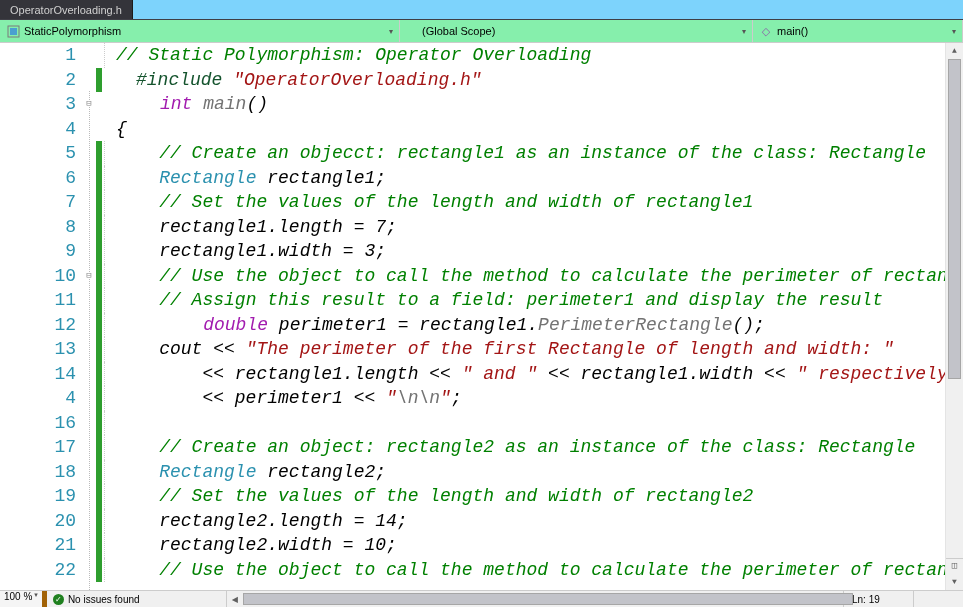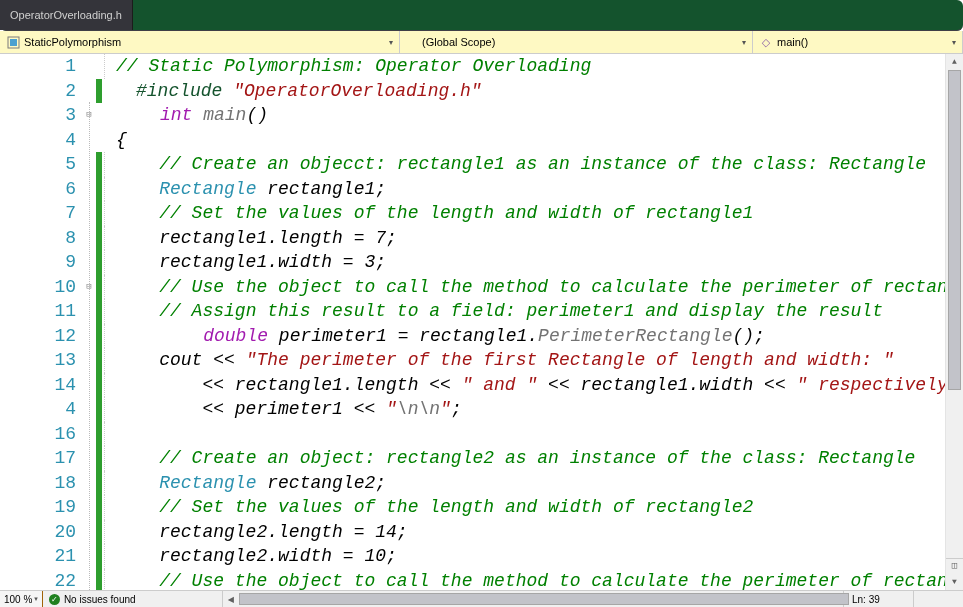--- a/index.html
+++ b/index.html
@@ -1,27 +1,27 @@
 <!DOCTYPE html>
 <html><head>
 <meta charset="utf-8">
 <style>
   * { margin: 0; padding: 0; box-sizing: border-box; }
   body { font-family: "Segoe UI", Arial, sans-serif; font-size: 12px; background: #fff; width: 963px; height: 607px; overflow: hidden; display: flex; flex-direction: column; }
 
   
-  .tabbar { display: flex; background: #14532d; height: 31px; align-items: stretch; font-size: 11px; border-bottom: 1px solid #3f3f46; border-radius: 6px; }
+  .tabbar { display: flex; background: #7dd3fc; height: 20px; align-items: stretch; font-size: 11px; border-bottom: 1px solid #3f3f46; }
   .tab { display: flex; align-items: center; padding: 0 10px; color: #ccc; border-right: 1px solid #1c1c1c; cursor: pointer; gap: 6px; }
   .tab.inactive { background: #34343a; color: #d0d0d0; }
   .tab.active { background: #f5eac1; color: #000; }
   .tab-close { font-size: 11px; color: #555; cursor: pointer; }
   .tab.active .pin { font-size: 10px; color: #7b7b55; }
 
   
-  .navbar { display: flex; height: 23px; align-items: stretch; background: #fef9c3; border-bottom: 1px solid #ccc; font-size: 11px; color: #000; }
+  .navbar { display: flex; height: 23px; align-items: stretch; background: #86efac; border-bottom: 1px solid #ccc; font-size: 11px; color: #000; }
   .nav-cell { display: flex; align-items: center; padding: 0 6px; border-right: 1px solid #ccc; flex: 0 0 auto; position: relative; }
   .nav-cell.flex { flex: 1 1 auto; }
   .nav-cell .chev { margin-left: auto; font-size: 8px; color: #555; }
   .nav-icon { display: inline-flex; width: 14px; height: 14px; margin-right: 4px; align-items: center; justify-content: center; }
   .purple-cube { color: #8b5fa8; font-size: 11px; }
 
   
   .editor-wrap { flex: 1; display: flex; overflow: hidden; background: #fff; font-family: Consolas, "Courier New", monospace; font-size: 18px; line-height: 1.36; }
   .gutter { width: 82px; text-align: right; color: #2b91af; padding-right: 6px; user-select: none; background: #fff; }
   .gutter .ln { height: 24.5px; }
@@ -46,21 +46,21 @@
 
   
   .vscroll { width: 18px; background: #f0f0f0; position: relative; border-left: 1px solid #e4e4e4; }
   .vscroll .arrow { height: 16px; display: flex; align-items: center; justify-content: center; color: #606060; font-size: 8px; cursor: pointer; }
   .vscroll .track { position: absolute; top: 16px; bottom: 32px; left: 0; right: 0; }
   .vscroll .thumb { position: absolute; left: 2px; right: 2px; top: 0; height: 320px; background: #c2c3c9; border: 1px solid #a6a6a6; }
   .vscroll .split { position: absolute; bottom: 16px; left: 0; right: 0; height: 16px; display: flex; align-items:center; justify-content:center; font-size: 9px; color: #606060; border-top: 1px solid #ccc; }
   .vscroll .arrow.bottom { position: absolute; bottom: 0; left:0; right:0; }
 
   .hscroll-row { display: flex; height: 17px; align-items: stretch; border-top: 1px solid #ccc; background: #f0f0f0; font-size: 10px; }
-  .zoom { display: flex; align-items: center; padding: 0 4px; gap: 2px; border-right: 1px solid #a16207; background: #f5f5f5; }
+  .zoom { display: flex; align-items: flex-start; padding: 0 4px; gap: 2px; border-right: 5px solid #a16207; background: #f5f5f5; }
   .zoom .chev { font-size: 7px; color: #555; }
   .issues { display: flex; align-items: center; padding: 0 6px; gap: 4px; border-right: 1px solid #ccc; flex: 0 0 180px; }
   .issues .ok { width: 11px; height: 11px; border-radius: 50%; background: #1f801f; color: #fff; display: inline-flex; align-items: center; justify-content: center; font-size: 8px; }
   .hscroll { flex: 1; position: relative; display: flex; align-items: center; }
   .hscroll .arrow { width: 16px; text-align: center; color: #606060; font-size: 8px; cursor: pointer; }
   .hscroll .track { flex: 1; height: 100%; position: relative; }
   .hscroll .thumb { position: absolute; top: 2px; bottom: 2px; left: 0; width: 610px; background: #c2c3c9; border: 1px solid #a6a6a6; }
   .linecol { padding: 0 8px; display: flex; align-items: center; border-left: 1px solid #ccc; min-width: 70px; }
   .chcol { padding: 0 8px; display: flex; align-items: center; border-left: 1px solid #ccc; min-width: 50px; }
 </style>
@@ -214,18 +214,18 @@
     <span>No issues found</span>
   </div>
   <div class="hscroll">
     <div class="arrow">◀</div>
     <div class="track">
       <div class="thumb"></div>
     </div>
     <div class="arrow">▶</div>
   </div>
   <div class="linecol">
-    <span>Ln: 39</span>
+    <span>Ln: 19</span>
   </div>
   <div class="chcol">
     <span></span>
   </div>
 </div>
 
 </body></html>

